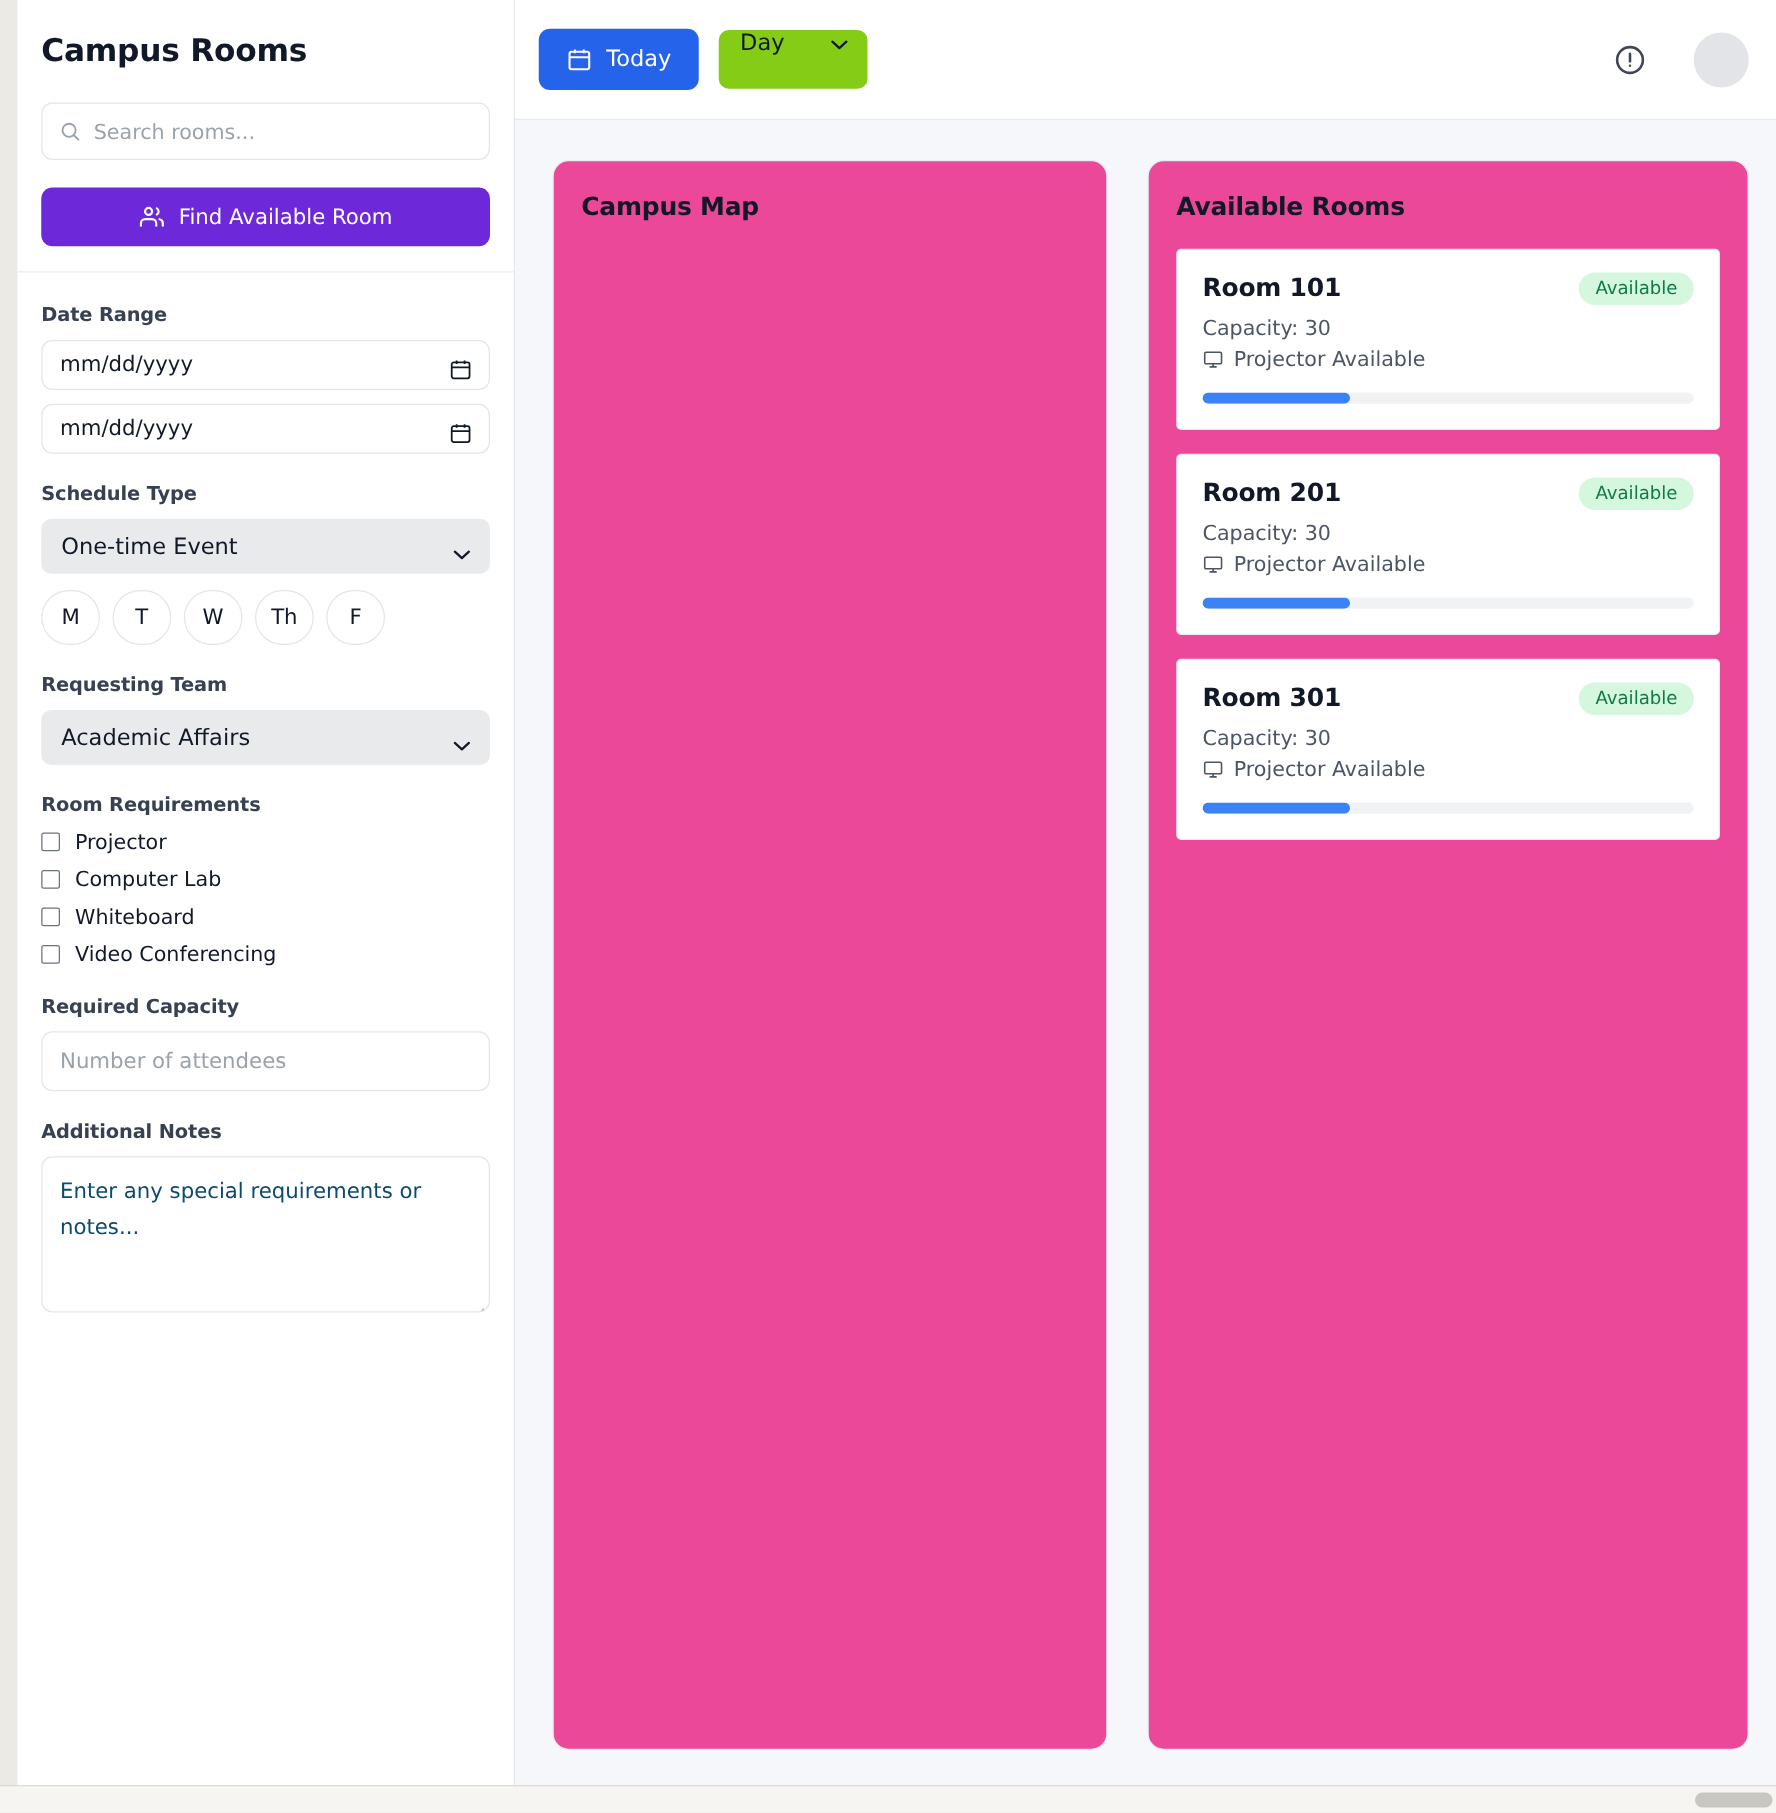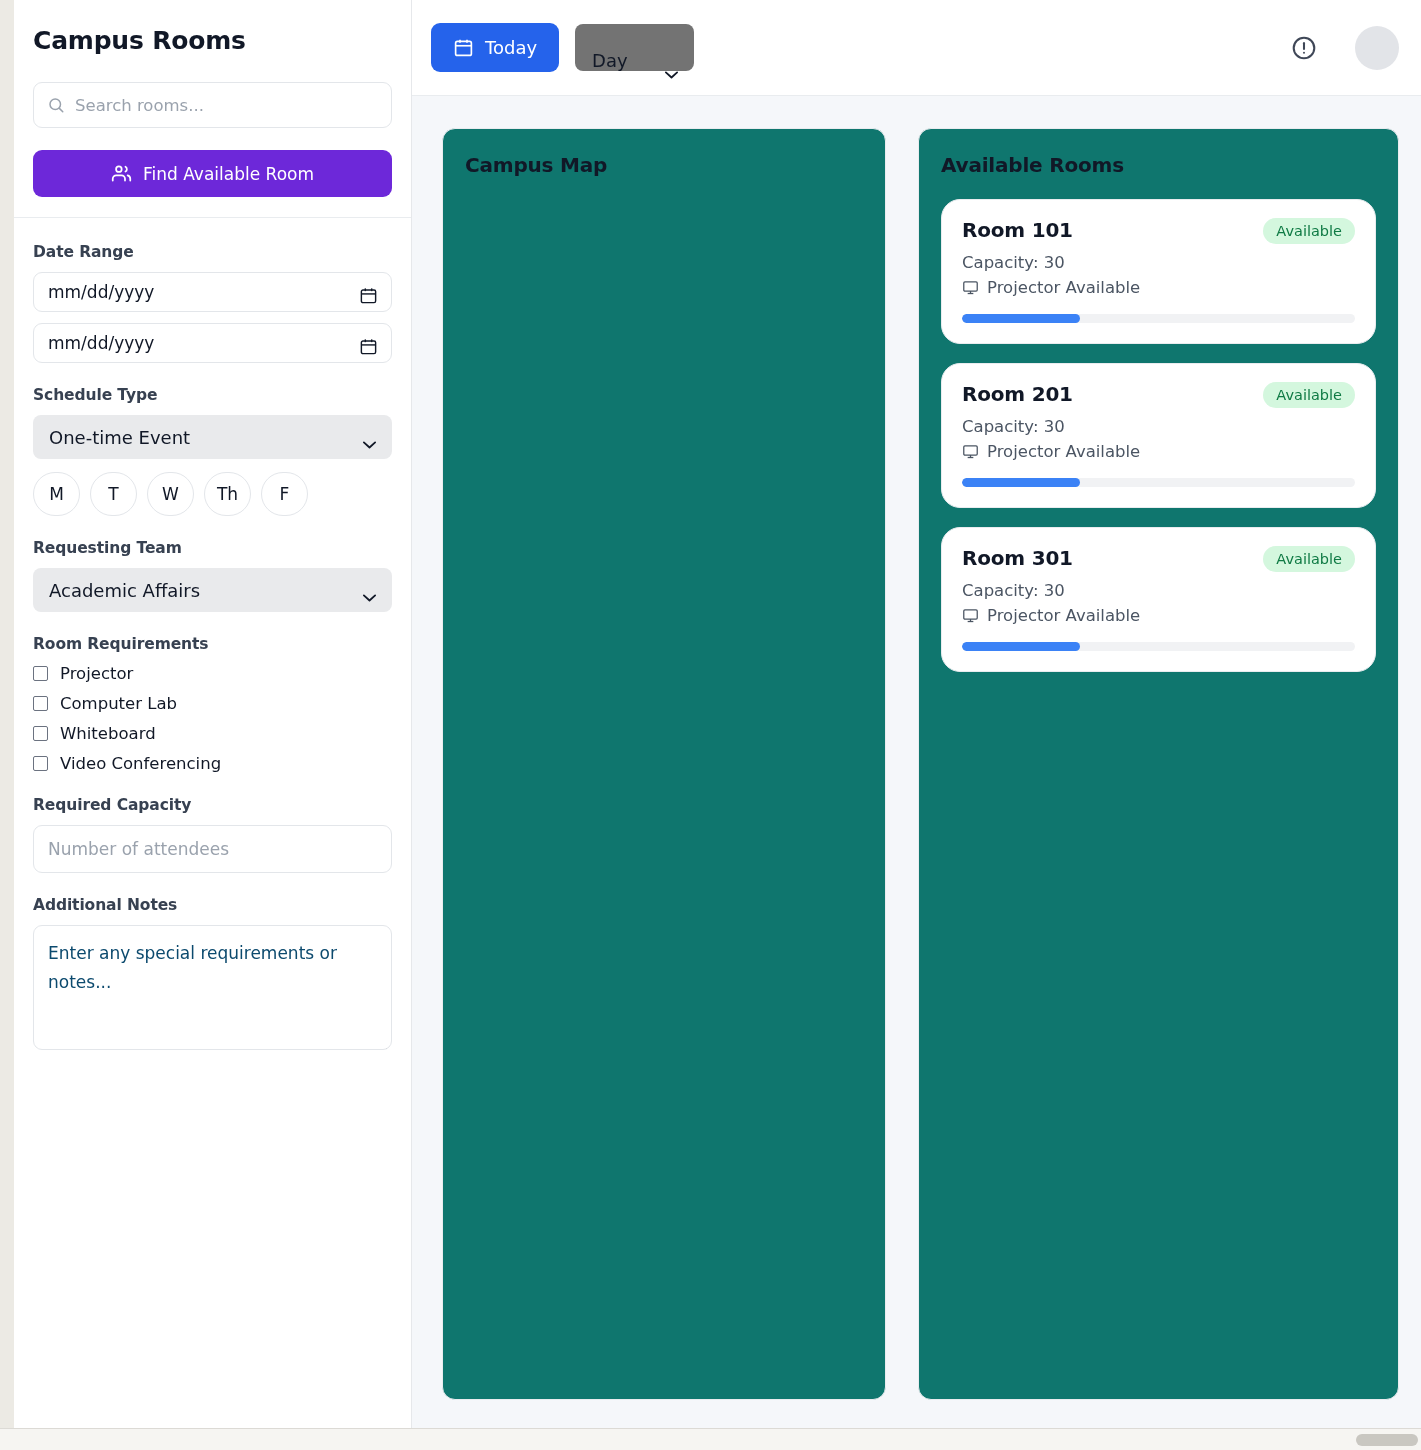--- a/index.html
+++ b/index.html
@@ -129,54 +129,54 @@
     flex: 0 0 96px;
   }
   .today-btn {
     height: 49px; background: #2563eb; border: 0; border-radius: 9px;
     color: #fff; font-size: 18px; font-weight: 500;
     display: flex; align-items: center; gap: 11px; padding: 0 22px;
     cursor: pointer;
     font-family: "DejaVu Sans", "Liberation Sans", sans-serif;
   }
   .view-select {
-    height: 47px; width: 119px; background: #737373; border: 0; border-radius: 8px;
-    display: flex; align-items: flex-end; justify-content: space-between;
+    height: 47px; width: 119px; background: #84cc16; border: 0; border-radius: 8px;
+    display: flex; align-items: flex-start; justify-content: space-between;
     padding: 0 15px 0 17px; font-size: 18px; color: #111827; cursor: pointer;
   }
   .topbar-spacer { flex: 1 1 auto; }
   .alert-ico { width: 26px; height: 26px; cursor: pointer; }
   .avatar {
     width: 44px; height: 44px; border-radius: 50%; background: #e2e4e8;
     margin-left: 22px; cursor: pointer;
   }
 
   .content {
     flex: 1 1 auto; display: flex; gap: 32px;
     padding: 32px 22px 0 30px; min-height: 0;
   }
   .panel {
-    background: #0f766e; border: 1px solid #e9ecef; border-radius: 13px;
+    background: #ec4899; border: 1px solid #e9ecef; border-radius: 13px;
     padding: 24px 22px; display: flex; flex-direction: column; min-height: 0;
   }
   .panel-map { flex: 0 0 444px; height: 1272px; }
   .panel-rooms { flex: 1 1 auto; height: 1272px; }
   .panel-title {
     font-size: 20px; font-weight: bold; color: #111827;
     margin-bottom: 22px; letter-spacing: -0.2px;
   }
   .map-area {
     flex: 1 1 auto; background: #eff1f4; border-radius: 9px;
     display: flex; align-items: center; justify-content: center;
     gap: 14px; color: #6b7280; font-size: 18px; min-height: 0;
   }
   .pin-ico { width: 32px; height: 32px; flex: 0 0 auto; }
 
   .room-card {
-    border: 1px solid #e9ecef; border-radius: 19px;
+    border: 1px solid #e9ecef; border-radius: 4px;
     padding: 18px 20px 20px 20px; margin-bottom: 19px; background: #fff;
     position: relative; cursor: pointer;
   }
   .room-card:last-child { margin-bottom: 0; }
   .room-top { display: flex; align-items: flex-start; justify-content: space-between; }
   .room-name { font-size: 20px; font-weight: bold; color: #111827; letter-spacing: -0.2px; }
   .badge {
     background: #d4f7de; color: #0f7a44; font-size: 14.5px;
     padding: 5px 13px; border-radius: 999px; white-space: nowrap;
   }

